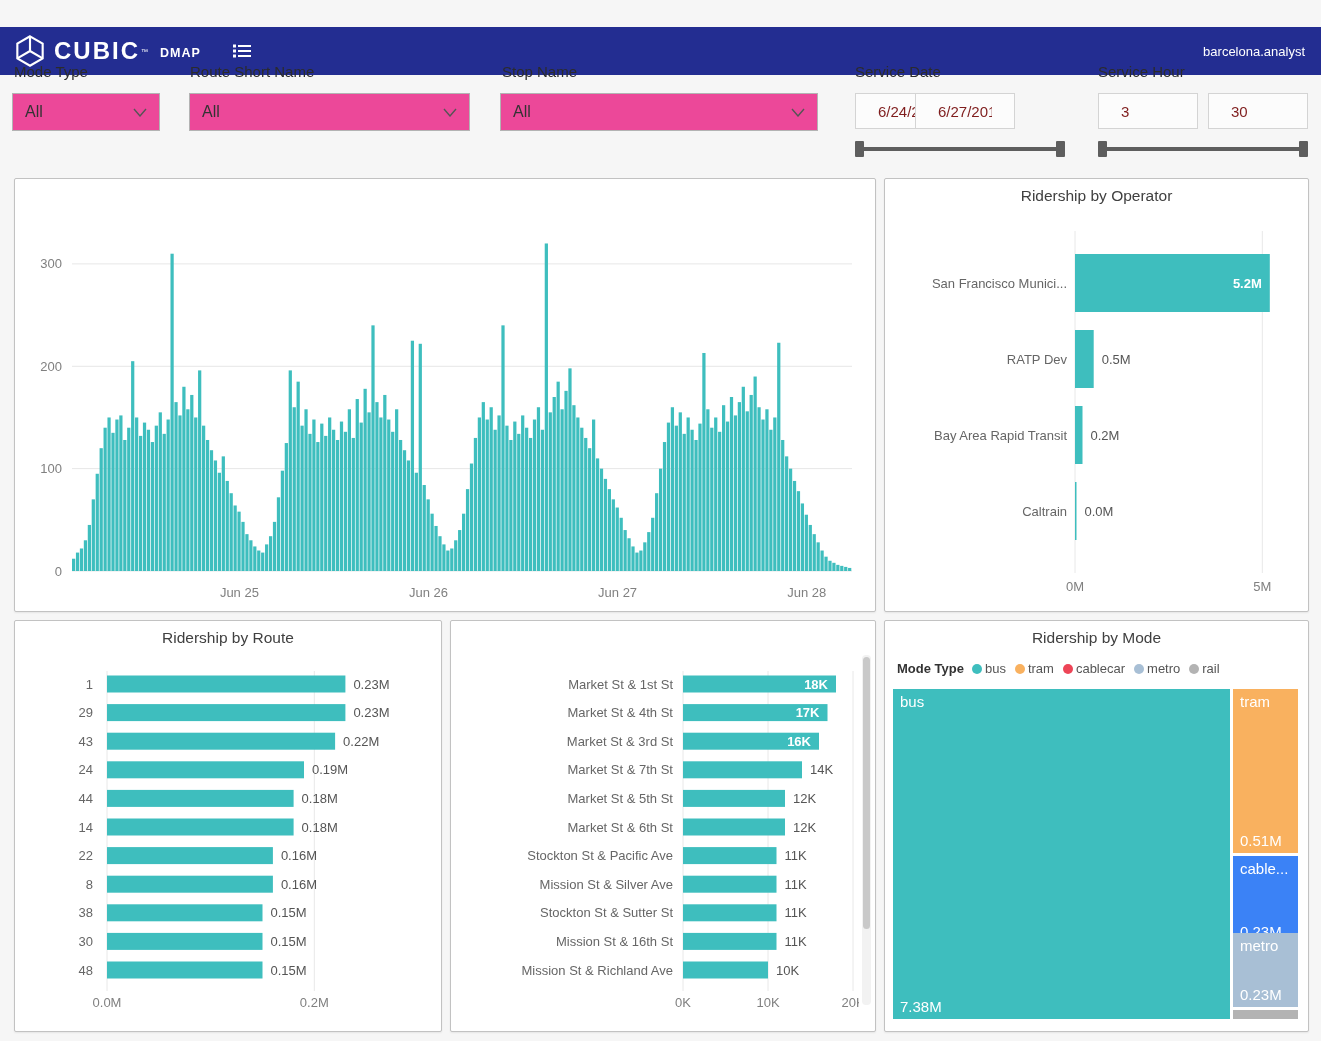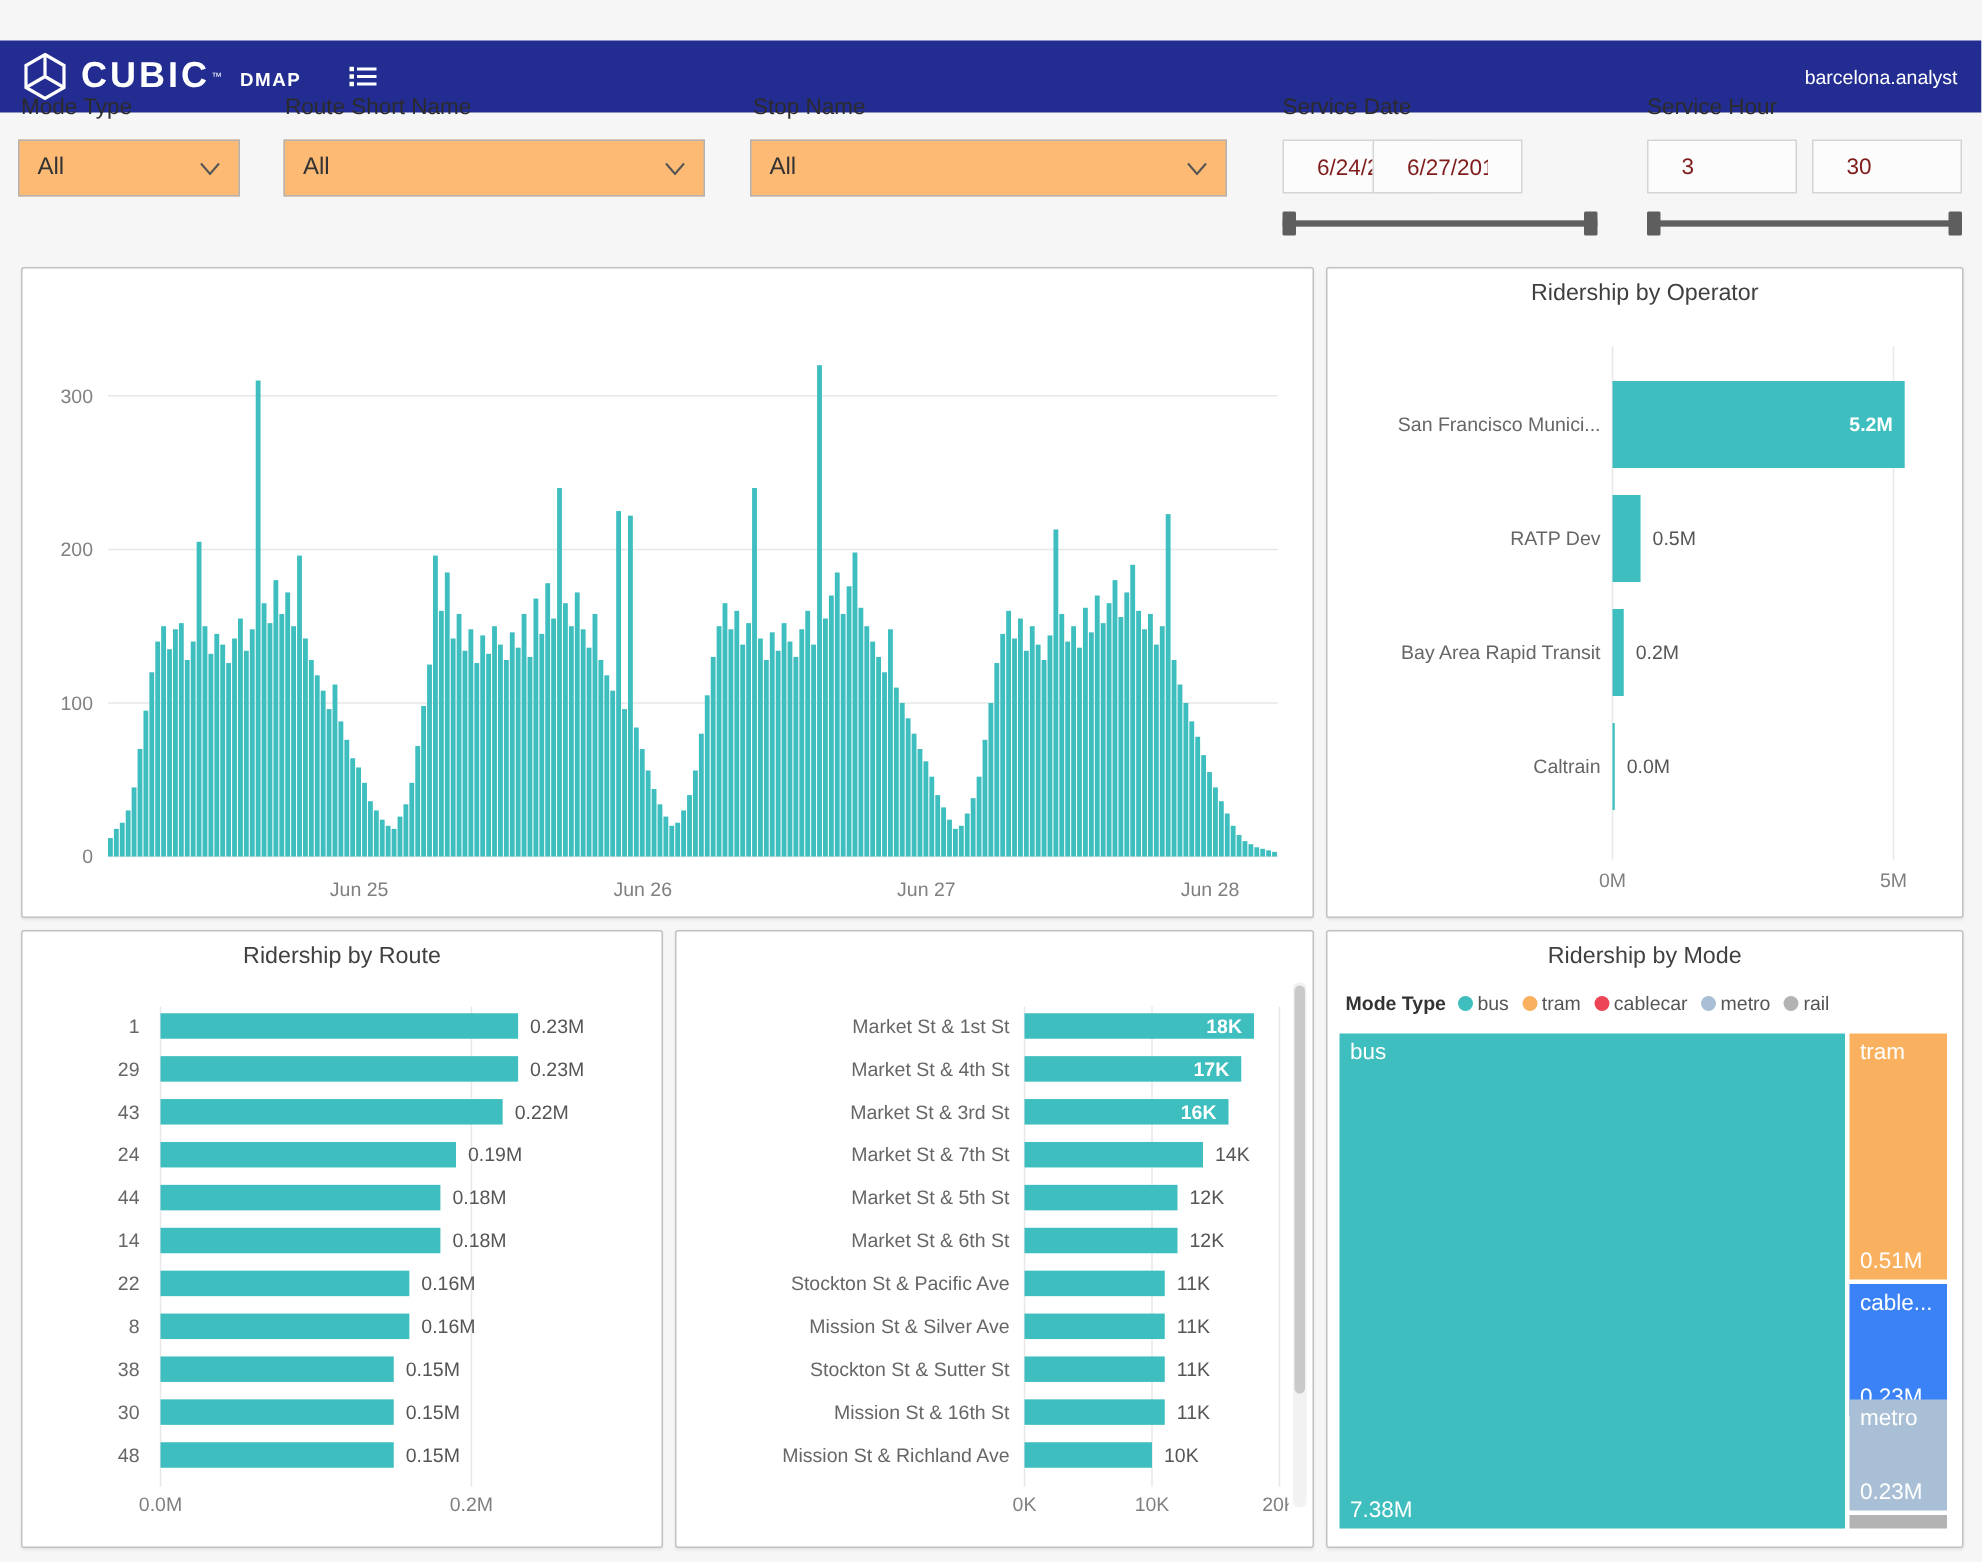--- a/index.html
+++ b/index.html
@@ -14,21 +14,21 @@
     display:flex;align-items:center;margin-top:27px;}
   .navbar .logo{margin-left:14px;flex:0 0 auto}
   .brand{color:#fff;font-size:24px;font-weight:bold;letter-spacing:2px;margin-left:8px}
   .brandmark{color:#fff;font-size:7px;vertical-align:sub;margin-left:1px}
   .appname{color:#fff;font-size:12.5px;font-weight:bold;letter-spacing:1px;margin-left:12px;margin-top:4px}
   .menu-ic{margin-left:30px;cursor:pointer}
   .username{margin-left:auto;margin-right:16px;color:#fff;font-size:13px;font-weight:normal;cursor:pointer}
 
   
   .flabel{position:absolute;font-size:15px;color:#2b2b2b}
-  .dd{position:absolute;height:38px;background:#fdba74;border:1px solid #b3b3b3;
+  .dd{position:absolute;height:38px;background:#ec4899;border:1px solid #b3b3b3;
     display:flex;align-items:center;justify-content:space-between;
     padding:0 12px;font-size:16px;color:#333;box-sizing:border-box;cursor:pointer}
   .inputbox{position:absolute;height:36px;width:100px;background:#fcfcfc;border:1px solid #d4d4d4;
     font-size:15px;color:#7f1d1d;box-sizing:border-box;padding:0 22px;font-family:"Liberation Sans",sans-serif}
   .slider{position:absolute;height:16px}
   .slider .track{position:absolute;left:0;right:0;top:6px;height:4px;background:#8a8a8a}
   .slider .fill{position:absolute;left:4px;right:4px;top:6px;height:4px;background:#5e5e5e}
   .slider .handle{position:absolute;top:0;width:9px;height:16px;background:#5e5e5e;border-radius:1px;cursor:ew-resize}
   .slider .handle.h-left{left:0}
   .slider .handle.h-right{right:0}

